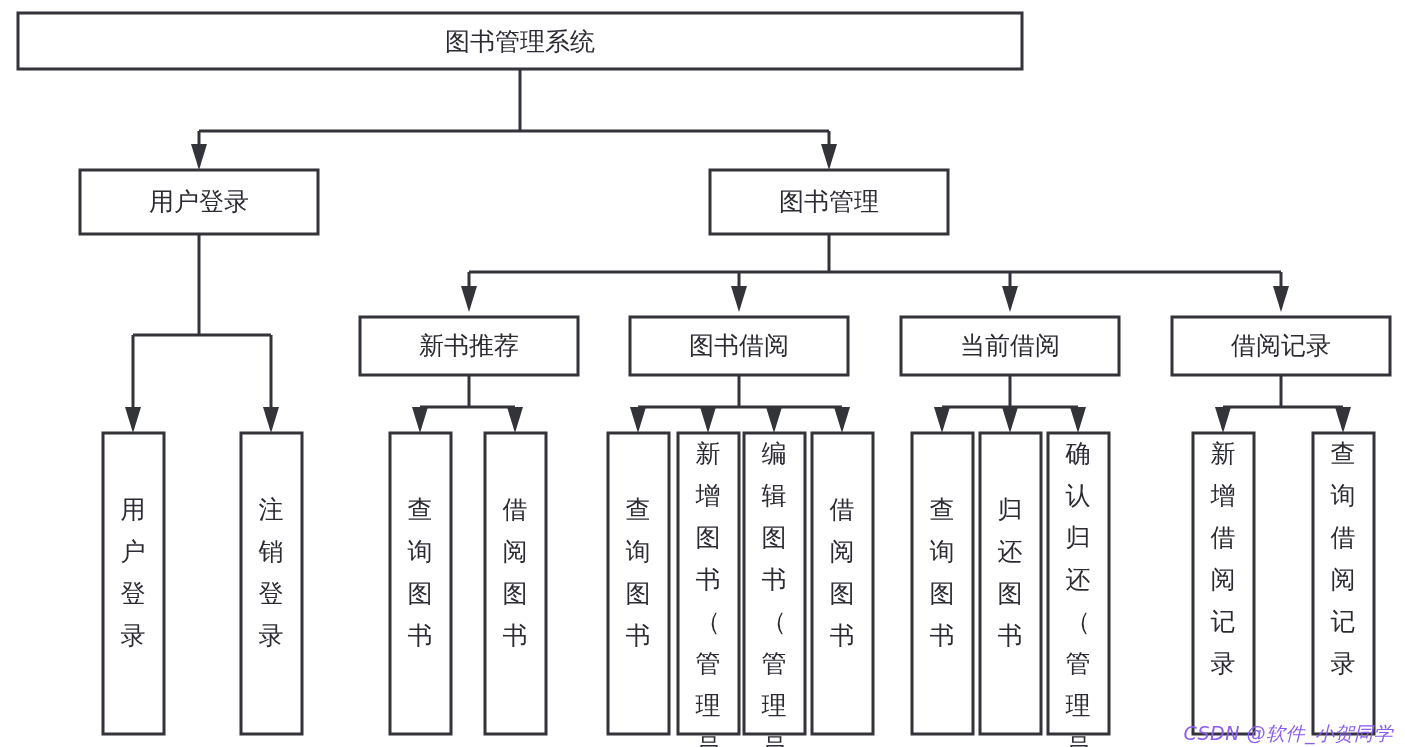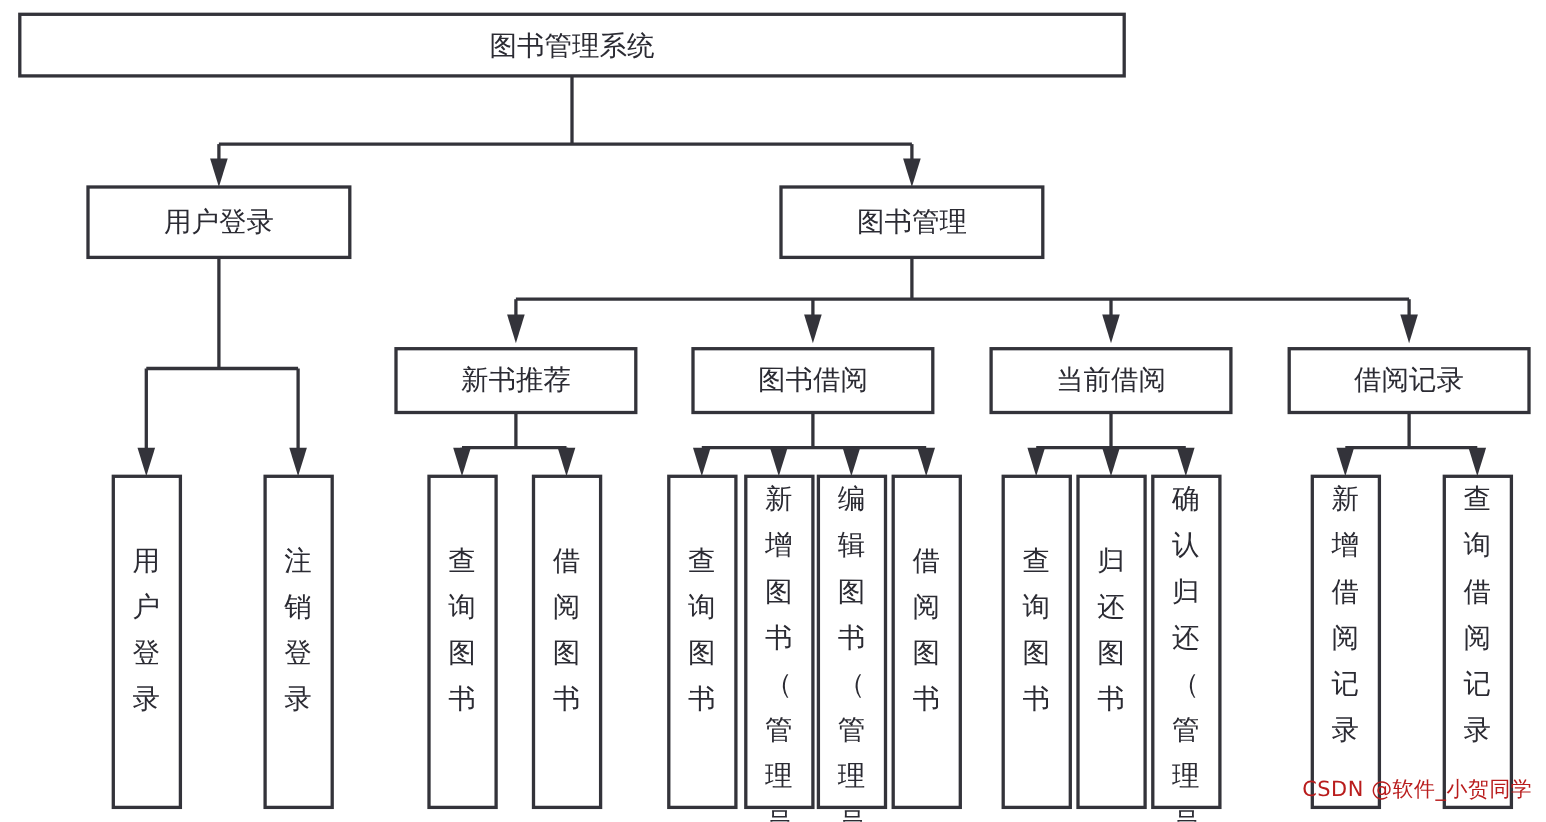--- a/index.html
+++ b/index.html
@@ -42,27 +42,28 @@
     stroke-width: 3;
     fill: none;
   }
   .arrow-head {
     fill: #33333a;
     stroke: none;
   }
   .watermark {
     position: absolute;
     right: 12px;
-    bottom: 16px;
+    bottom: 0;
     font-family: "DejaVu Sans", "Liberation Sans", sans-serif;
     font-size: 19px;
-    color: #b91c1c;
+    color: #8b5cf6;
     white-space: nowrap;
     letter-spacing: 0.5px;
     user-select: none;
+    font-style: italic;
   }
 </style>
 </head>
 <body>
 
 <svg id="diagram" viewBox="0 0 1405 747">
 
   <g>
 
     <path class="connector" d="M 520 69 L 520 131"></path>

